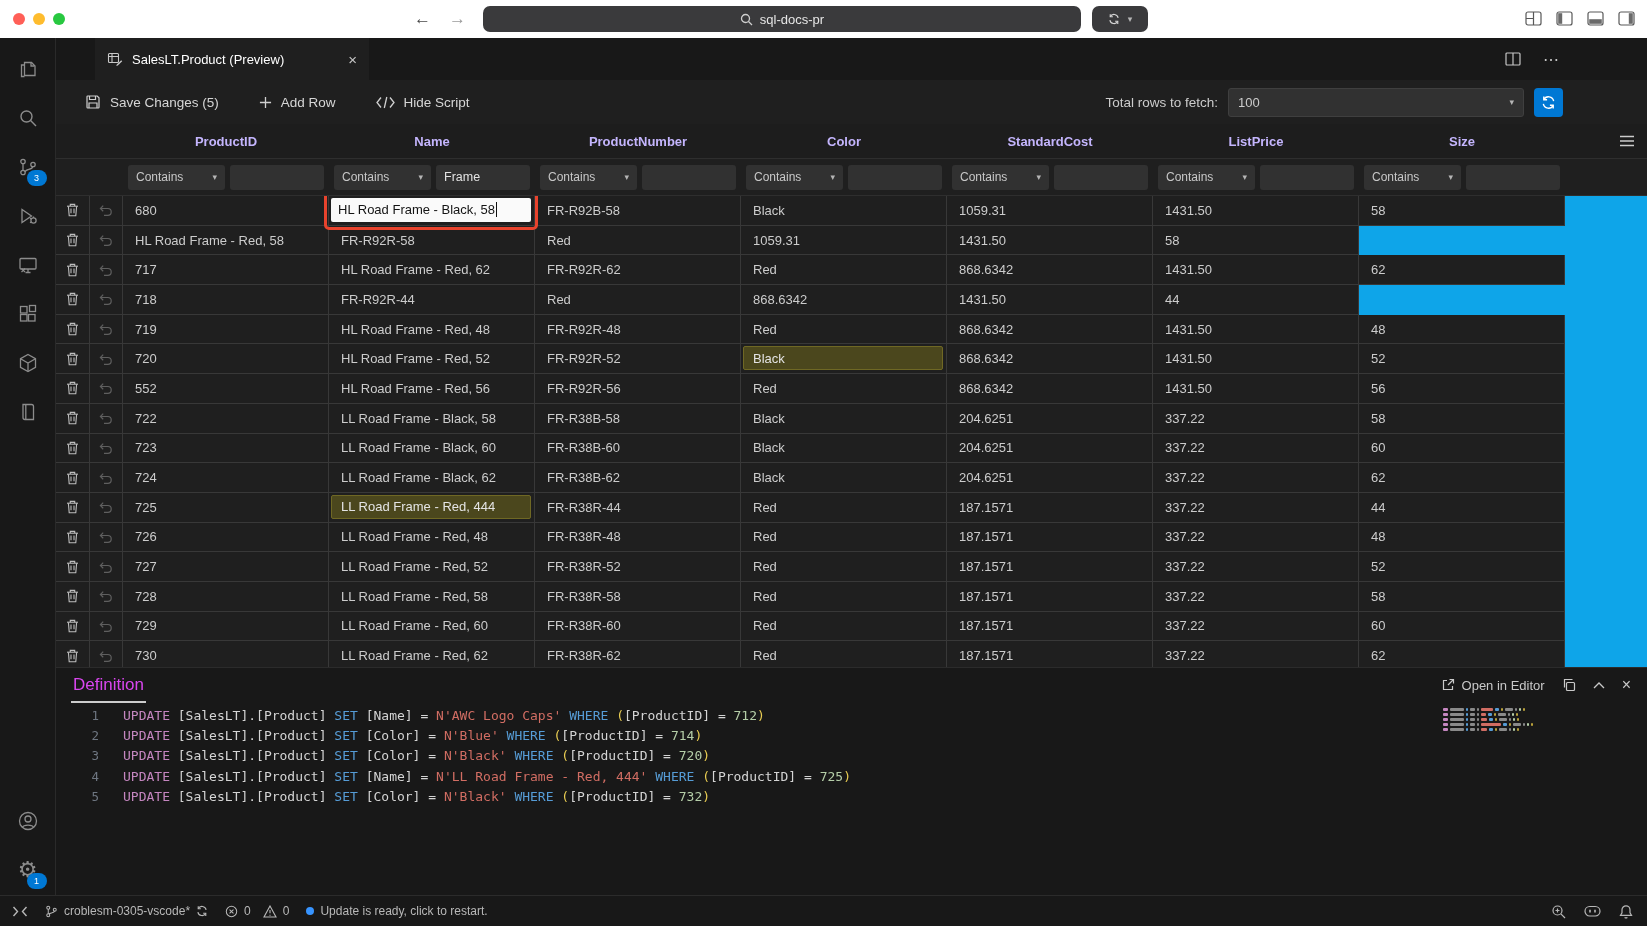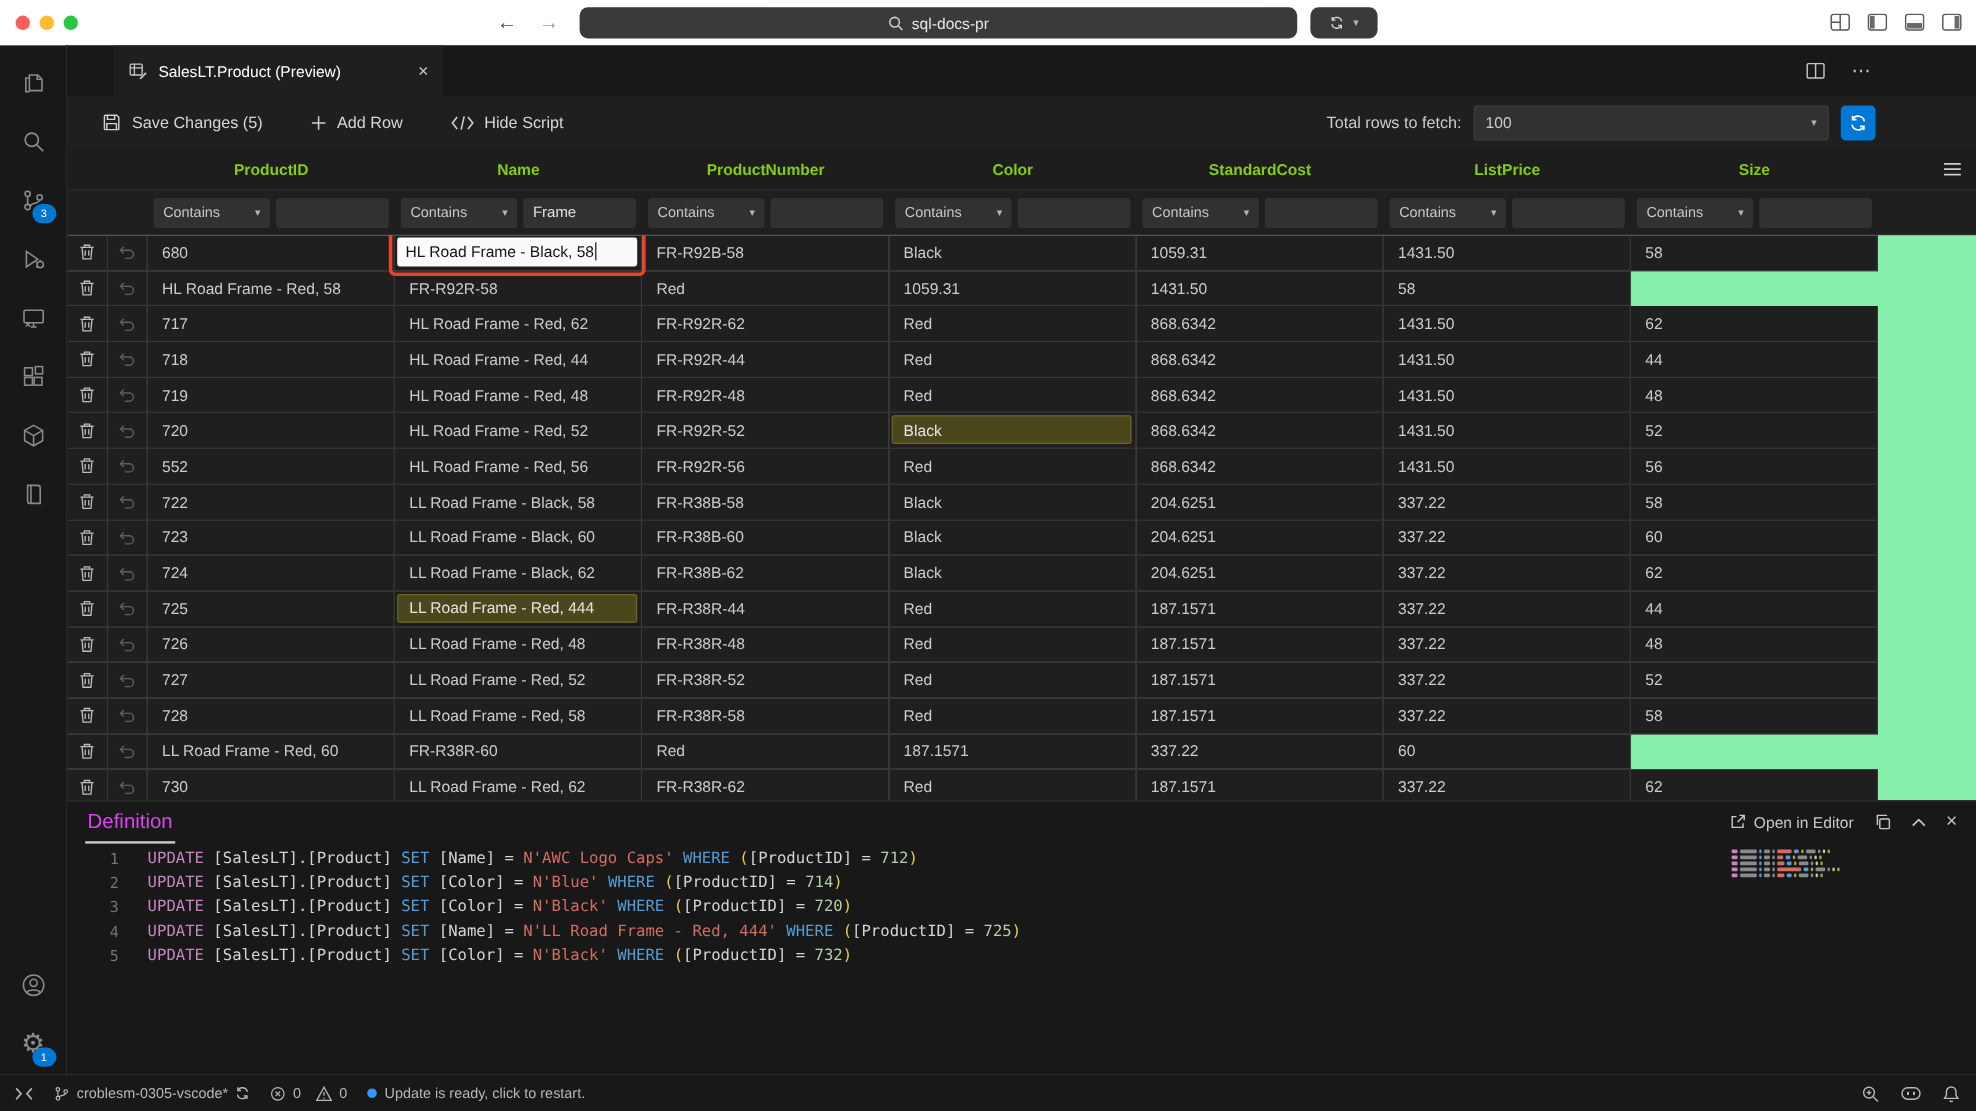--- a/index.html
+++ b/index.html
@@ -35,29 +35,29 @@
   .toolbar{height:44px;background:#1f1f1f;display:flex;align-items:center;padding-left:30px;flex:none;color:#d6d6d6;font-size:13.5px;}
   .tbtn{display:flex;align-items:center;gap:9px;margin-right:40px;}
   .toolbar-right{margin-left:auto;display:flex;align-items:center;margin-right:84px;}
   .fetch-label{color:#cccccc;margin-right:10px;}
   .fetch-select{width:276px;height:27px;background:#313131;border:1px solid #3f3f3f;border-radius:3px;display:flex;align-items:center;justify-content:space-between;padding:0 9px;color:#cccccc;font-size:13px;}
   .refresh-btn{width:29px;height:29px;margin-left:10px;background:#0078d4;border-radius:4px;display:flex;align-items:center;justify-content:center;}
 
   
   .grid-header{height:34px;background:#1d1d1d;display:flex;align-items:center;flex:none;position:relative;border-bottom:1px solid #2e2e2e;}
   .gh-spacer{width:68px;flex:none;}
-  .hcell{width:206px;flex:none;text-align:center;color:#84cc16;font-weight:bold;font-size:13px;}
+  .hcell{width:206px;flex:none;text-align:center;color:#c4b5fd;font-weight:bold;font-size:13px;}
   .gh-menu{position:absolute;right:12px;top:11px;}
   .filter-row{height:36px;background:#1f1f1f;display:flex;align-items:center;flex:none;border-bottom:1px solid #2e2e2e;}
   .f-spacer{width:68px;flex:none;}
   .fcell{width:206px;flex:none;display:flex;gap:5px;padding:0 5px;box-sizing:border-box;}
   .fdrop{flex:1.04;height:25px;background:#313131;border-radius:3px;display:flex;align-items:center;justify-content:space-between;padding:0 8px;color:#c8c8c8;font-size:12px;}
   .fchev{font-size:9px;color:#b5b5b5;}
   .finput{flex:1;height:25px;background:#313131;border-radius:3px;display:flex;align-items:center;padding:0 8px;color:#e2e2e2;font-size:12.5px;}
-  .rows{flex:1;overflow:hidden;background:#86efac;}
+  .rows{flex:1;overflow:hidden;background:#0ea5e9;}
   .trow{height:29.7px;display:flex;}
   .icell{flex:none;display:flex;align-items:center;justify-content:center;background:#1f1f1f;border-bottom:1px solid #383838;border-right:1px solid #383838;box-sizing:border-box;}
   .icell.del{width:35px;}
   .icell.undo{width:33px;}
   .tcell{width:206px;flex:none;background:#1f1f1f;border-bottom:1px solid #383838;border-right:1px solid #383838;box-sizing:border-box;color:#cccccc;font-size:13px;display:flex;align-items:center;padding-left:12px;white-space:nowrap;position:relative;}
   .mod-box{position:absolute;left:2px;right:3px;top:2px;bottom:3px;background:#4b471d;border:1px solid #6f6824;border-radius:2px;display:flex;align-items:center;padding:0 9px;color:#e4e4e4;z-index:1;}
   .edit-box{position:absolute;left:2px;right:3px;top:2px;bottom:3px;background:#fafafa;border-radius:2px;display:flex;align-items:center;padding:0 7px;color:#141414;z-index:2;}
   .caret{width:1px;height:15px;background:#111;margin-left:1px;}
   .annotation{position:absolute;left:-5px;top:-5px;right:-4px;bottom:-5px;border:3px solid #e8432d;border-radius:5px;z-index:6;pointer-events:none;}
 
@@ -444,21 +444,20 @@
               <path d="M5 5.6v4.6M8 5.6v4.6"></path>
             </svg>
           </div>
           <div class="icell undo">
             <svg width="14" height="12" viewBox="0 0 14 12" fill="none" stroke="#5f5f5f" stroke-width="1.2">
               <path d="M1.5 4.5h7.3a3.4 3.4 0 0 1 0 6.8H5"></path>
               <path d="M4.2 1.6 1.4 4.5l2.8 2.7"></path>
             </svg>
           </div>
           <div class="tcell">718</div>
-          <div class="tcell">HL Road Frame - Red, 44</div>
           <div class="tcell">FR-R92R-44</div>
           <div class="tcell">Red</div>
           <div class="tcell">868.6342</div>
           <div class="tcell">1431.50</div>
           <div class="tcell">44</div>
         </div>
         <div class="trow">
           <div class="icell del">
             <svg width="13" height="14" viewBox="0 0 13 14" fill="none" stroke="#bdbdbd" stroke-width="1.1">
               <path d="M1 3.2h11"></path>
@@ -700,20 +699,21 @@
               <path d="M2.4 3.4l.8 9.3h6.6l.8-9.3"></path>
               <path d="M5 5.6v4.6M8 5.6v4.6"></path>
             </svg>
           </div>
           <div class="icell undo">
             <svg width="14" height="12" viewBox="0 0 14 12" fill="none" stroke="#5f5f5f" stroke-width="1.2">
               <path d="M1.5 4.5h7.3a3.4 3.4 0 0 1 0 6.8H5"></path>
               <path d="M4.2 1.6 1.4 4.5l2.8 2.7"></path>
             </svg>
           </div>
+          <div class="tcell">729</div>
           <div class="tcell">LL Road Frame - Red, 60</div>
           <div class="tcell">FR-R38R-60</div>
           <div class="tcell">Red</div>
           <div class="tcell">187.1571</div>
           <div class="tcell">337.22</div>
           <div class="tcell">60</div>
         </div>
         <div class="trow">
           <div class="icell del">
             <svg width="13" height="14" viewBox="0 0 13 14" fill="none" stroke="#bdbdbd" stroke-width="1.1">

